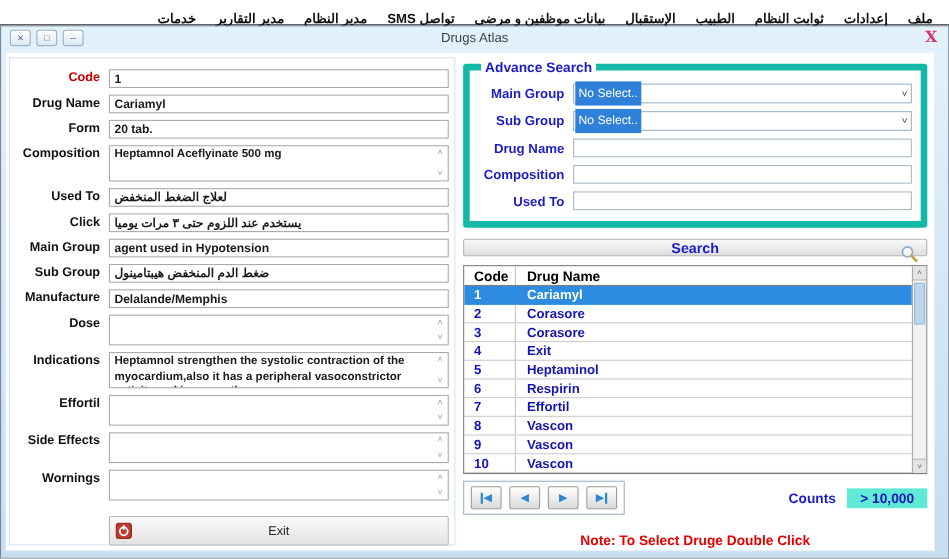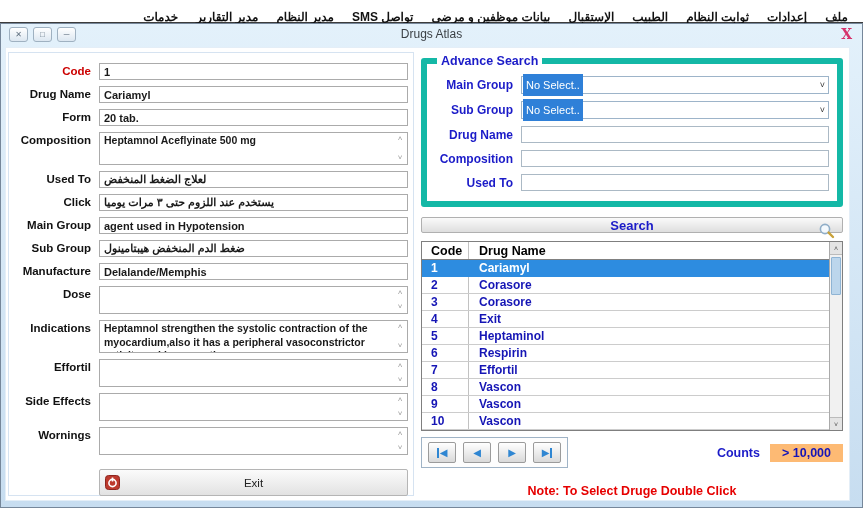--- a/index.html
+++ b/index.html
@@ -98,21 +98,21 @@
   
   .pager-row { display:flex; justify-content:space-between; align-items:center; margin:6px 2px 0 2px; }
   .pager { display:flex; gap:7px; border:1px solid #9fb3c6; padding:4px 6px; background:#fdfdfd; }
   .pbtn { width:28px; height:21px; border:1px solid #9b9b9b; border-radius:2px;
     background:linear-gradient(#ffffff,#d9d9d9); display:flex; align-items:center;
     justify-content:center; gap:1px; cursor:default; }
   .tri { font-size:10px; color:#2f86d2; line-height:1; }
   .bar { width:2px; height:10px; background:#2f86d2; }
   .counts { display:flex; align-items:center; gap:10px; }
   .counts-label { font-size:12.5px; font-weight:700; color:#1b1bc8; }
-  .counts-value { background:#fdba74; color:#1414b8; font-size:12.5px; font-weight:700; padding:2px 12px; }
+  .counts-value { background:#5eead4; color:#1414b8; font-size:12.5px; font-weight:700; padding:2px 12px; }
 
   .note { margin-top:16px; text-align:center; font-size:12.5px; font-weight:700; color:#e60000; }
 </style>
 </head>
 <body>
 
 <div class="screen">
 
   <div class="menubar">
     <div class="menu-item">ملف</div>

